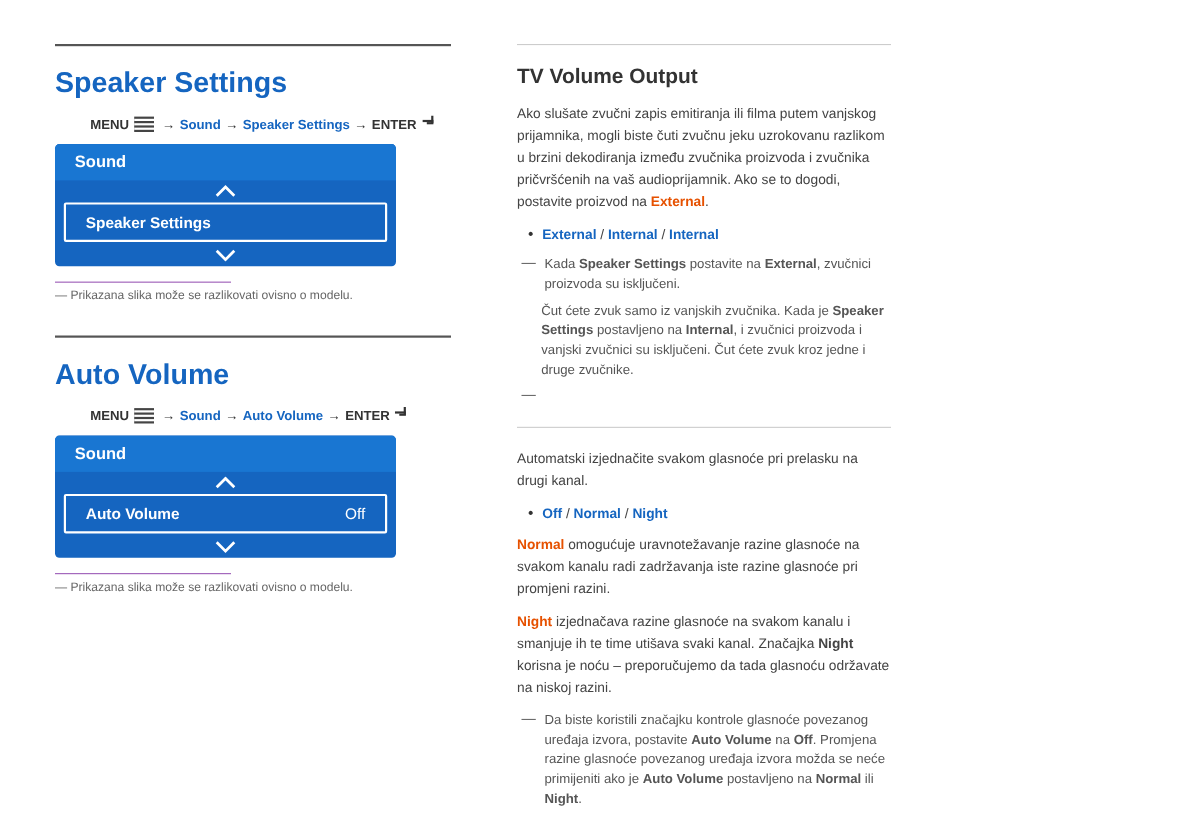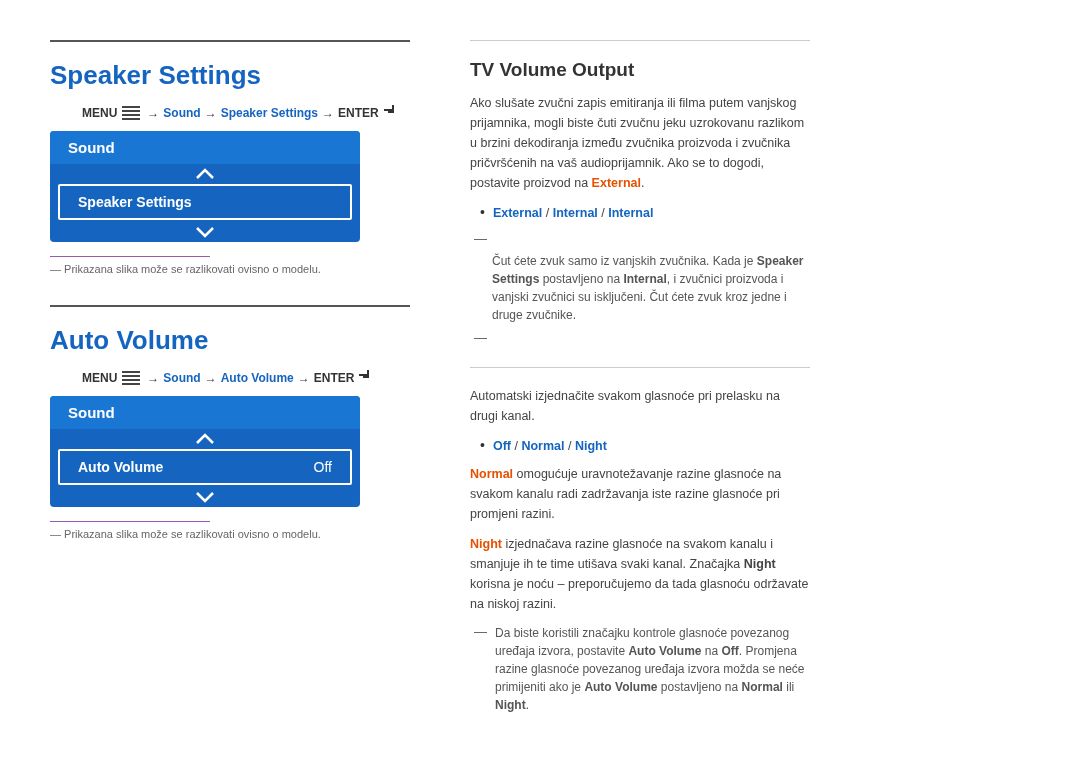--- a/index.html
+++ b/index.html
@@ -345,20 +345,21 @@
 
       <div class="bullet-item">
         <span class="bullet-dot">•</span>
         <span class="bullet-text">
           <span class="highlight-blue">External</span><span> / </span><span class="highlight-blue">Internal</span><span> / </span><span class="highlight-blue">Internal</span>
         </span>
       </div>
 
       <div class="dash-note">
         <span class="dash-symbol">―</span>
+        <span class="dash-text">Kada <strong>Speaker Settings</strong> postavite na <strong>External</strong>, zvučnici proizvoda su isključeni.</span>
       </div>
 
       <div class="dash-note" style="margin-left:22px;justify-content:flex-end;">
         <span class="dash-text">Čut ćete zvuk samo iz vanjskih zvučnika. Kada je <strong>Speaker Settings</strong> postavljeno na <strong>Internal</strong>, i zvučnici proizvoda i vanjski zvučnici su isključeni. Čut ćete zvuk kroz jedne i druge zvučnike.</span>
       </div>
 
       <div class="dash-note">
         <span class="dash-symbol">―</span>
       </div>
     </div>

